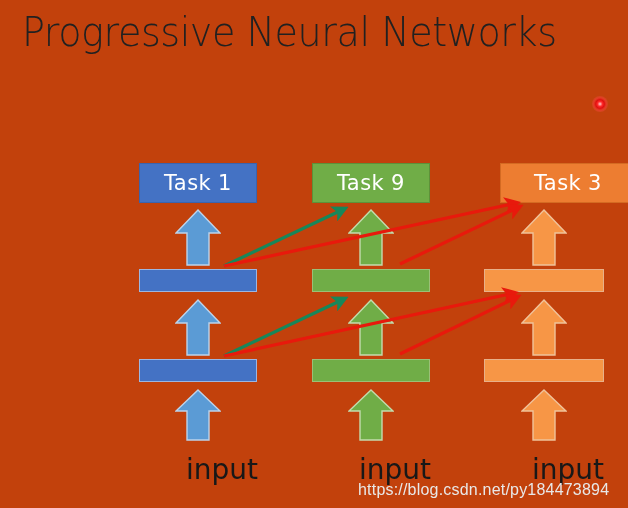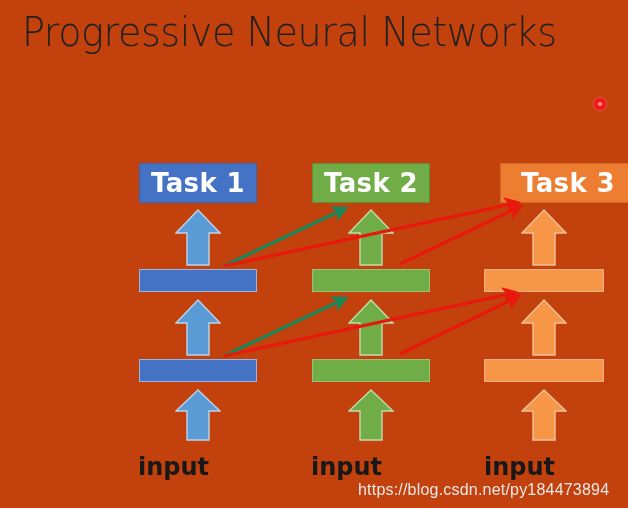--- a/index.html
+++ b/index.html
@@ -48,23 +48,23 @@
 
   
   .task-box {
     position: absolute;
     height: 40px;
     box-sizing: border-box;
     display: flex;
     align-items: center;
     justify-content: center;
     color: #ffffff;
-    font-size: 26px;
+    font-size: 21px;
     font-family: "DejaVu Sans", sans-serif;
-    font-weight: 700;
+    font-weight: 400;
     letter-spacing: 0.4px;
   }
   .task-box.blue   { background: #4472C4; border: 1px solid #3a63ad; }
   .task-box.green  { background: #70AD47; border: 1px solid #5d9139; }
   .task-box.orange { background: #ED7D31; border: 1px solid #d46a22; }
 
   
   .bar {
     position: absolute;
     height: 23px;
@@ -78,24 +78,24 @@
   .uparrow {
     position: absolute;
     width: 46px;
   }
   .uparrow svg { display: block; width: 100%; height: 100%; }
 
   
   .input-label {
     position: absolute;
     width: 120px;
-    text-align: left;
+    text-align: right;
     font-family: "DejaVu Sans", sans-serif;
-    font-size: 24px;
-    font-weight: 700;
+    font-size: 28px;
+    font-weight: 400;
     color: #181818;
   }
 
   
   #connectors {
     position: absolute;
     left: 0;
     top: 0;
     width: 628px;
     height: 508px;
@@ -142,21 +142,21 @@
   <div class="bar blue" style="left:139px; top:359px; width:118px;"></div>
 
   <div class="uparrow" style="left:175px; top:389px; height:52px;">
     <svg viewBox="0 0 46 52" preserveAspectRatio="none">
       <polygon points="23,1 45,22 34,22 34,51 12,51 12,22 1,22" fill="#5B9BD5" stroke="#bcd4ec" stroke-width="1.4"></polygon>
     </svg>
   </div>
 
   <div class="input-label" style="left:138px; top:453px;">input</div>
 
-  <div class="task-box green" style="left:312px; top:163px; width:118px;">Task 2</div>
+  <div class="task-box green" style="left:312px; top:163px; width:118px;">Task 9</div>
 
   <div class="uparrow" style="left:348px; top:209px; height:57px;">
     <svg viewBox="0 0 46 57" preserveAspectRatio="none">
       <polygon points="23,1 45,24 34,24 34,56 12,56 12,24 1,24" fill="#70AD47" stroke="#c3dcae" stroke-width="1.4"></polygon>
     </svg>
   </div>
 
   <div class="bar green" style="left:312px; top:269px; width:118px;"></div>
 
   <div class="uparrow" style="left:348px; top:299px; height:57px;">

